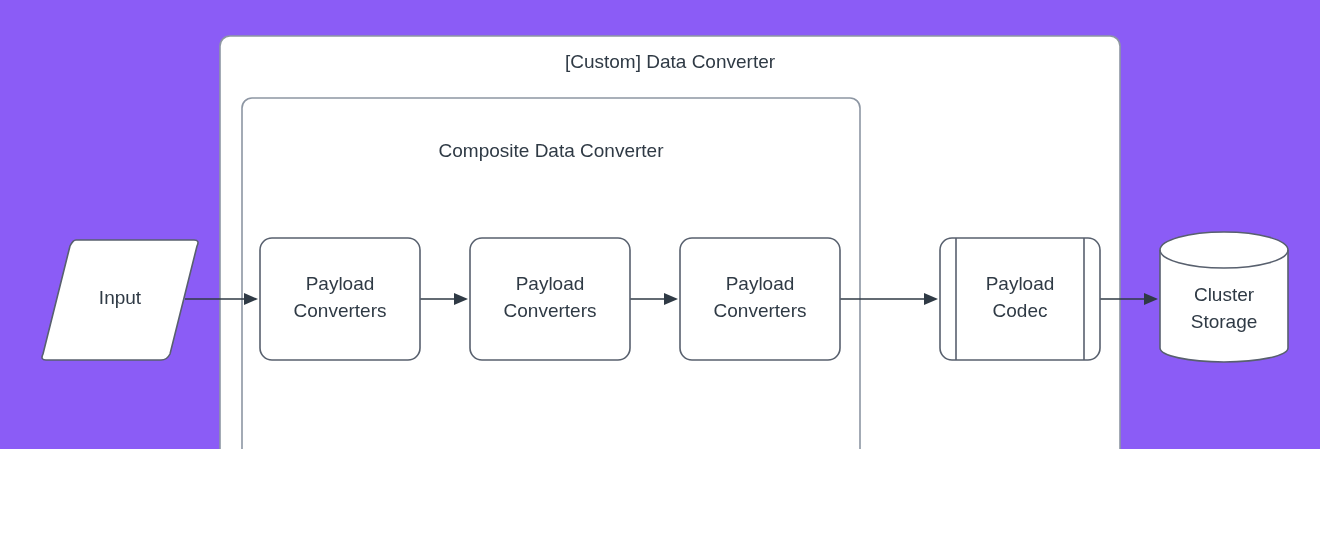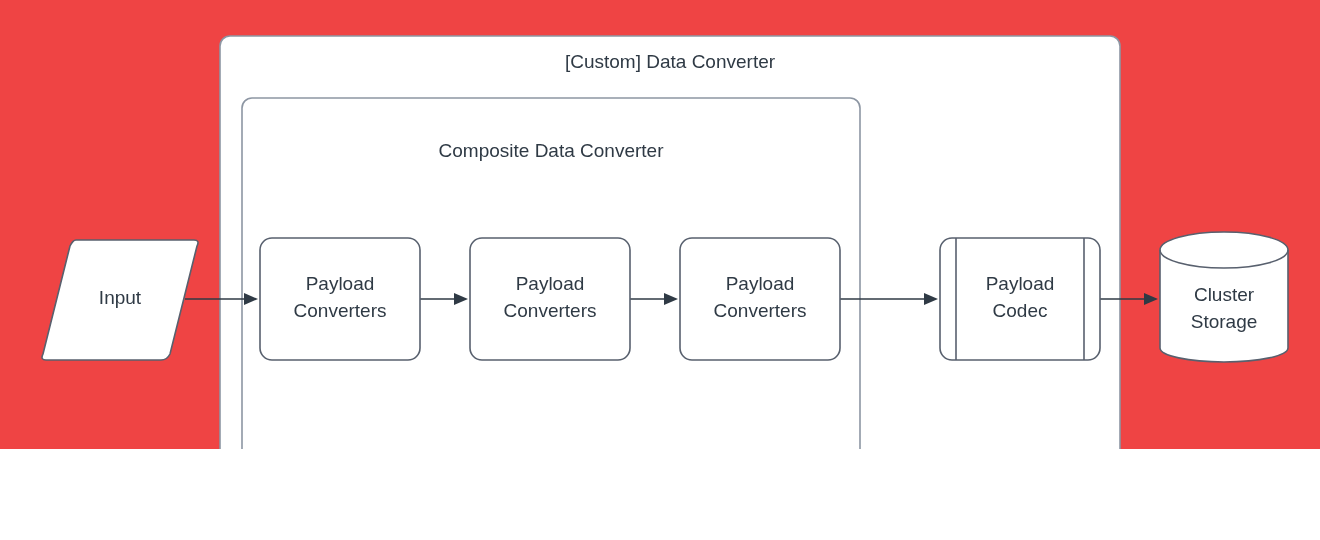--- a/index.html
+++ b/index.html
@@ -7,21 +7,21 @@
     padding: 0;
     background: #ffffff;
   }
   body {
     font-family: "Liberation Sans", sans-serif;
   }
   #canvas {
     position: relative;
     width: 1320px;
     height: 449px;
-    background: #ef4444;
+    background: #8b5cf6;
     overflow: hidden;
   }
   #diagram-svg {
     position: absolute;
     left: 0;
     top: 0;
     width: 1320px;
     height: 540px;
   }
   .node-label {

